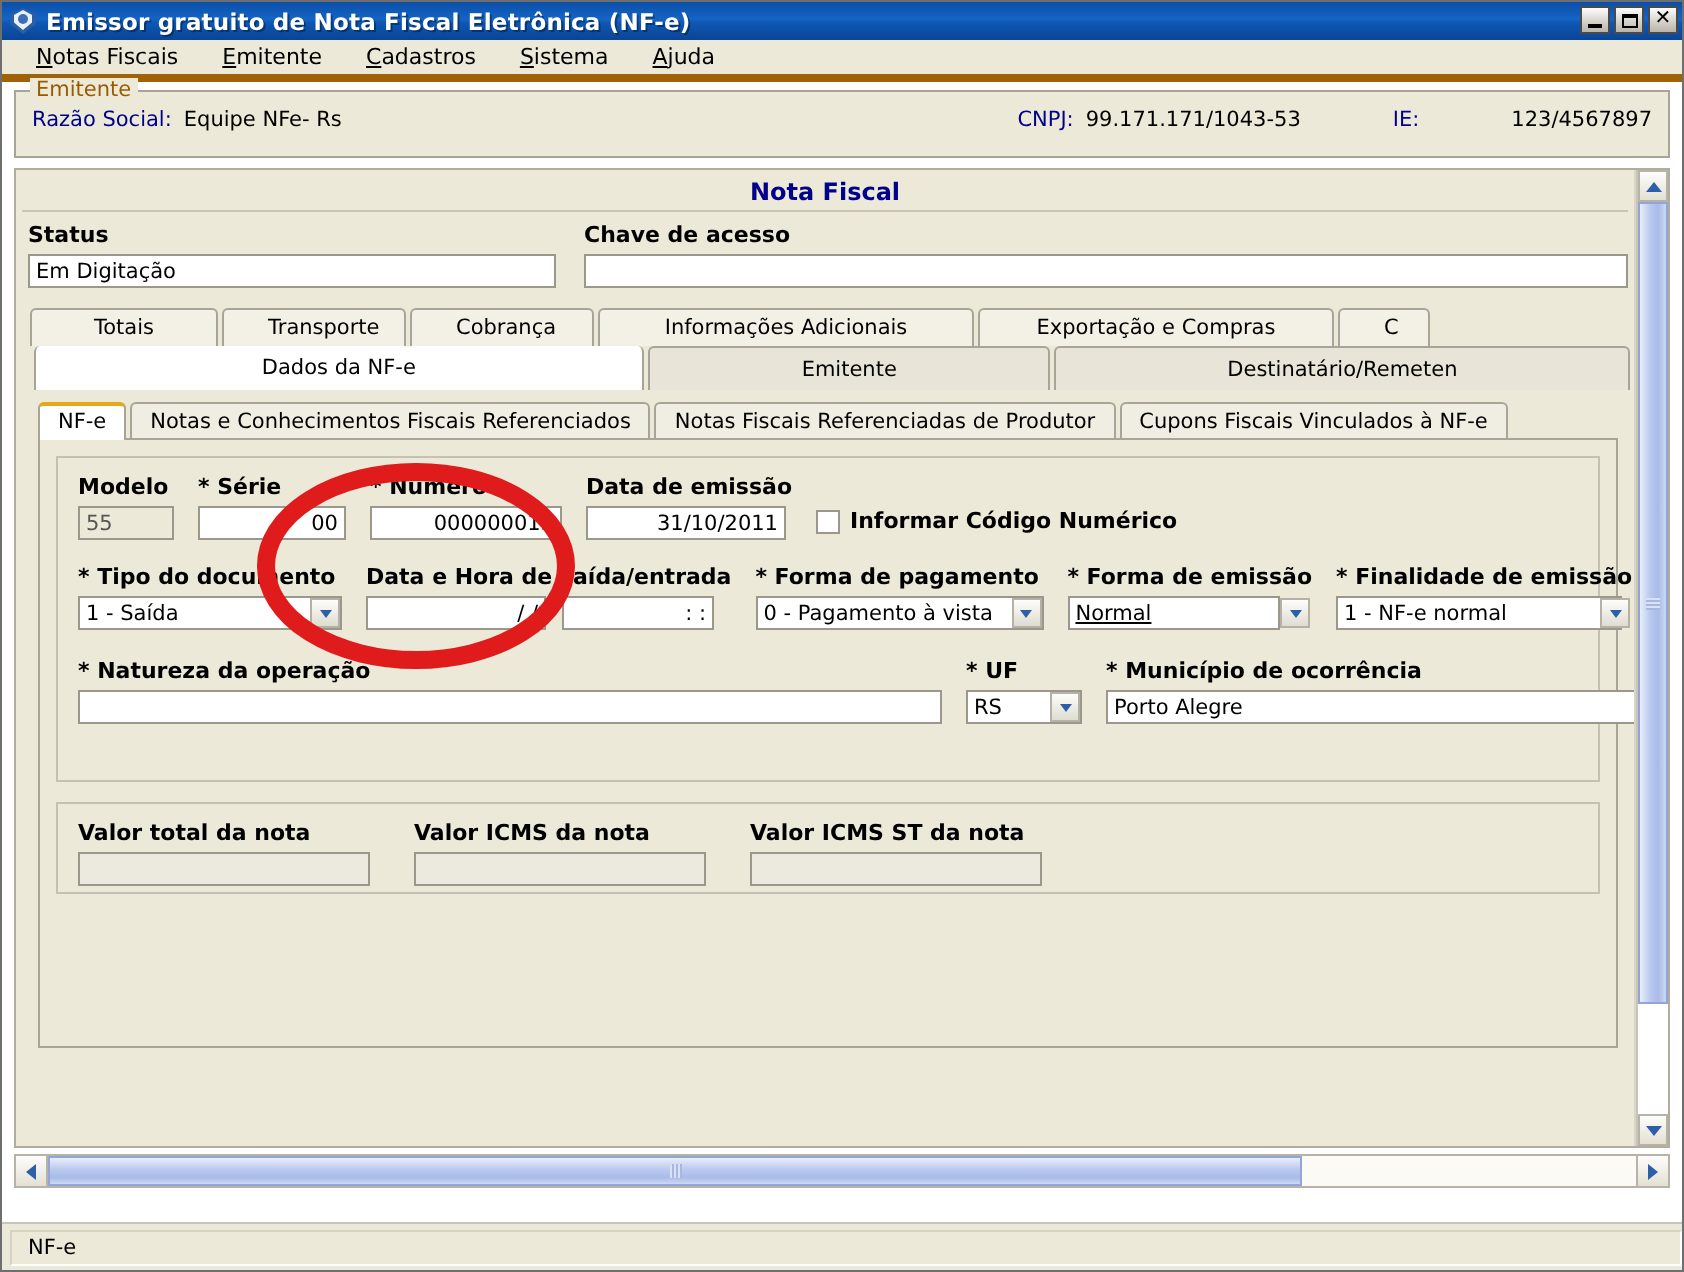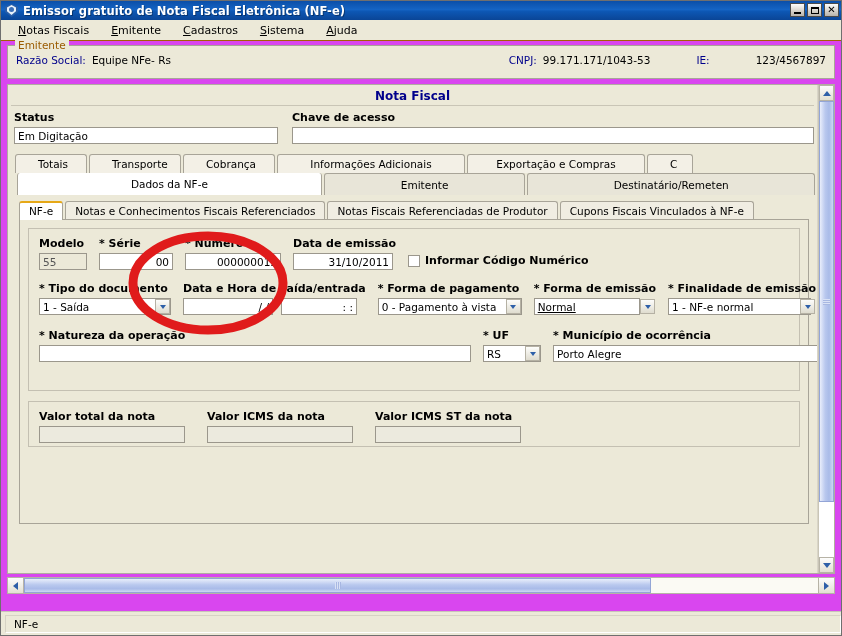--- a/index.html
+++ b/index.html
@@ -5,21 +5,21 @@
   html,body{margin:0;padding:0;}
   body{
     width:842px;height:636px;overflow:hidden;
     font-family:"DejaVu Sans","Liberation Sans",sans-serif;
     font-size:11px;
     background:#d6d3ce;
     -webkit-font-smoothing:none;
   }
   .app{
     position:relative;width:842px;height:636px;
-    background:#d946ef;
+    background:#ffffff;
     border:1px solid #6f6f6f;
     box-sizing:border-box;
     overflow:hidden;
   }
 
   
   .titlebar{
     height:19px;
     background:linear-gradient(to bottom,#0b4fa8 0%,#1564c4 45%,#0d57b4 55%,#0a4596 100%);
     display:flex;align-items:center;
@@ -61,21 +61,21 @@
   }
   .winbtn .min{position:absolute;bottom:2px;left:3px;width:7px;height:2px;background:#000;}
   .winbtn .max{position:absolute;left:3px;top:3px;width:8px;height:7px;border:1px solid #000;box-sizing:border-box;border-top-width:2px;}
   .winbtn .cls{font-family:"DejaVu Sans",sans-serif;font-size:10px;}
 
   
   .menubar{
     height:21px;background:#ece9d8;
     display:flex;align-items:center;
     padding-left:6px;
-    border-bottom:1px solid #a16207;
+    border-bottom:4px solid #a16207;
     box-sizing:border-box;
   }
   .menuitem{
     padding:2px 11px;font-size:11px;color:#000;white-space:nowrap;cursor:default;
   }
   .menuitem u{text-decoration:underline;}
 
   
   .emit-wrap{padding:4px 6px 0 6px;}
   .groupbox{
@@ -354,21 +354,21 @@
           <div class="f-label">Status</div>
           <div class="tinput" style="width:264px;">Em Digitação</div>
         </div>
         <div class="f-col">
           <div class="f-label">Chave de acesso</div>
           <div class="tinput blank" style="width:522px;"></div>
         </div>
       </div>
 
       <div class="tabstrip strip1">
-        <div class="tab l1" style="width:72px;text-align:center;">Totais</div>
+        <div class="tab l1" style="width:94px;text-align:center;">Totais</div>
         <div class="tab l1" style="width:92px;text-align:center;">Transporte</div>
         <div class="tab l1" style="width:92px;text-align:center;">Cobrança</div>
         <div class="tab l1" style="width:188px;text-align:center;">Informações Adicionais</div>
         <div class="tab l1" style="width:178px;text-align:center;">Exportação e Compras</div>
         <div class="tab l1" style="width:30px;text-align:center;overflow:hidden;">C</div>
       </div>
 
       <div class="tabstrip strip2">
         <div class="tab t2-a active">Dados da NF-e</div>
         <div class="tab t2-b">Emitente</div>

